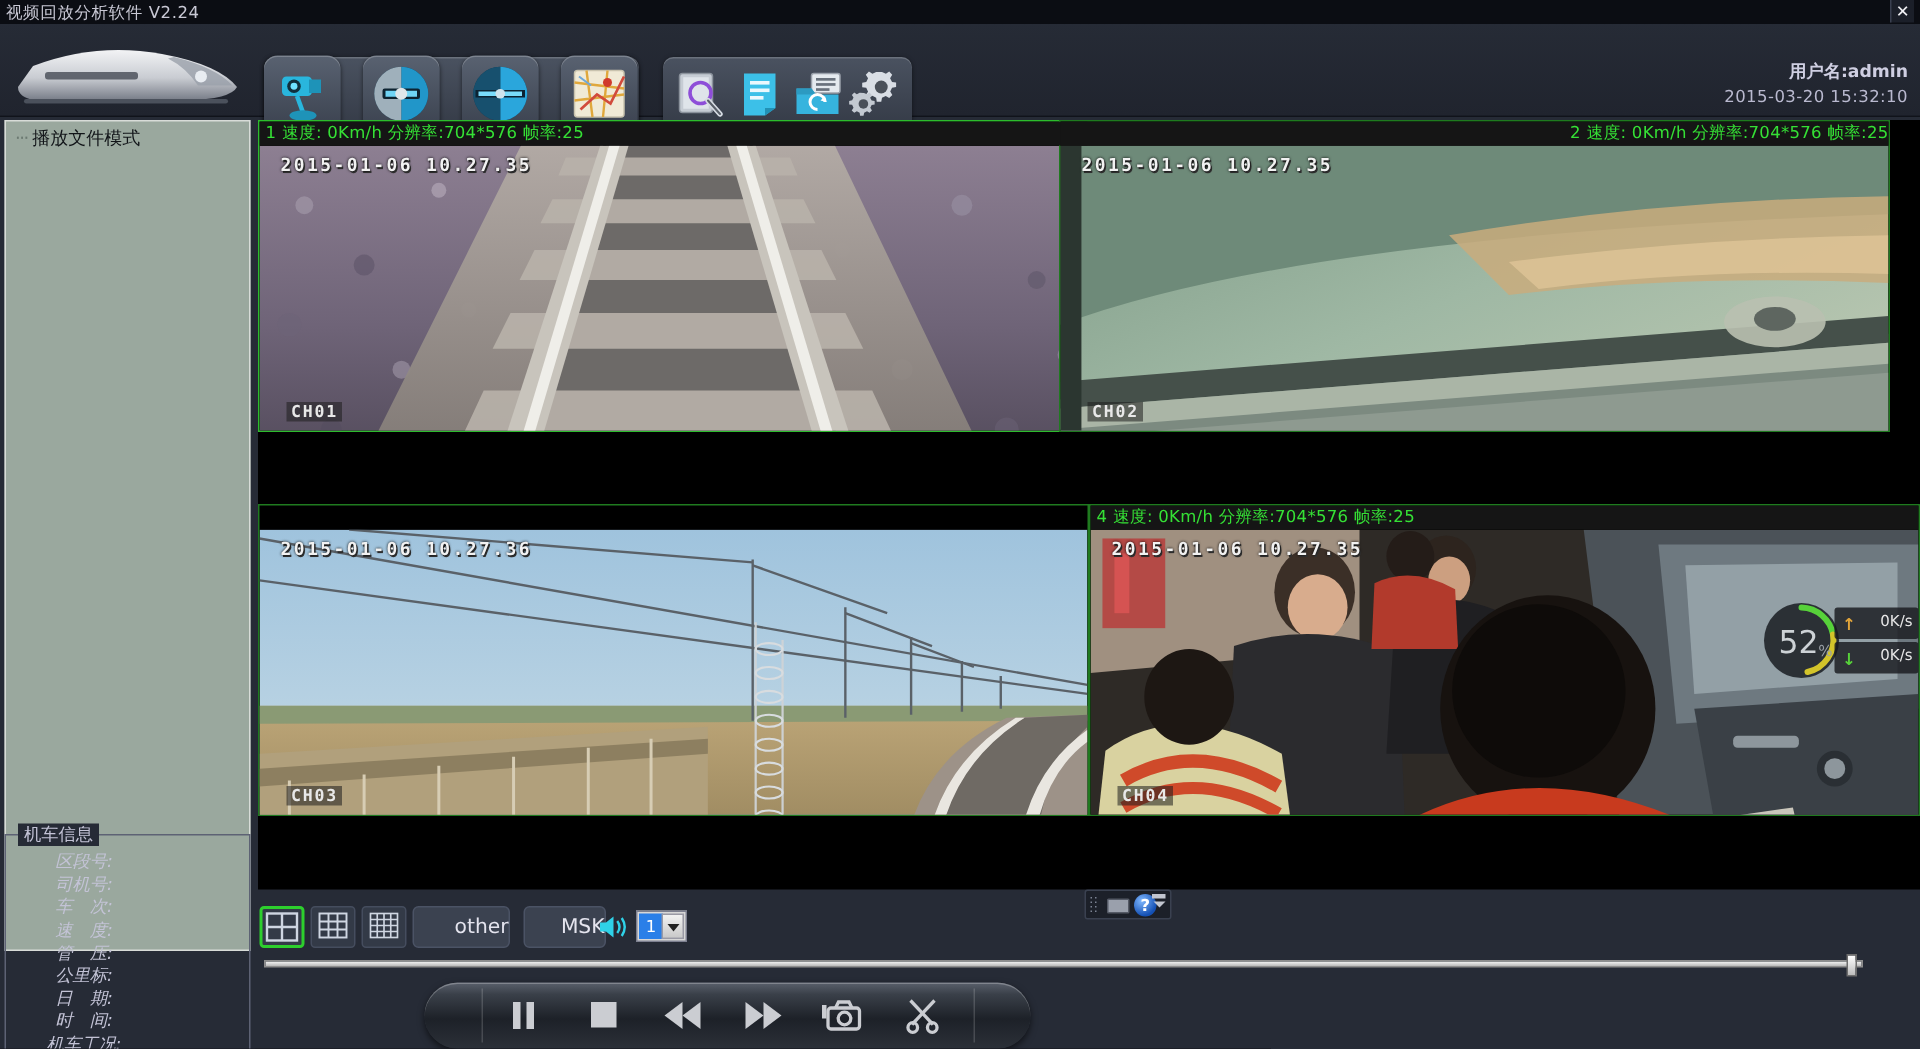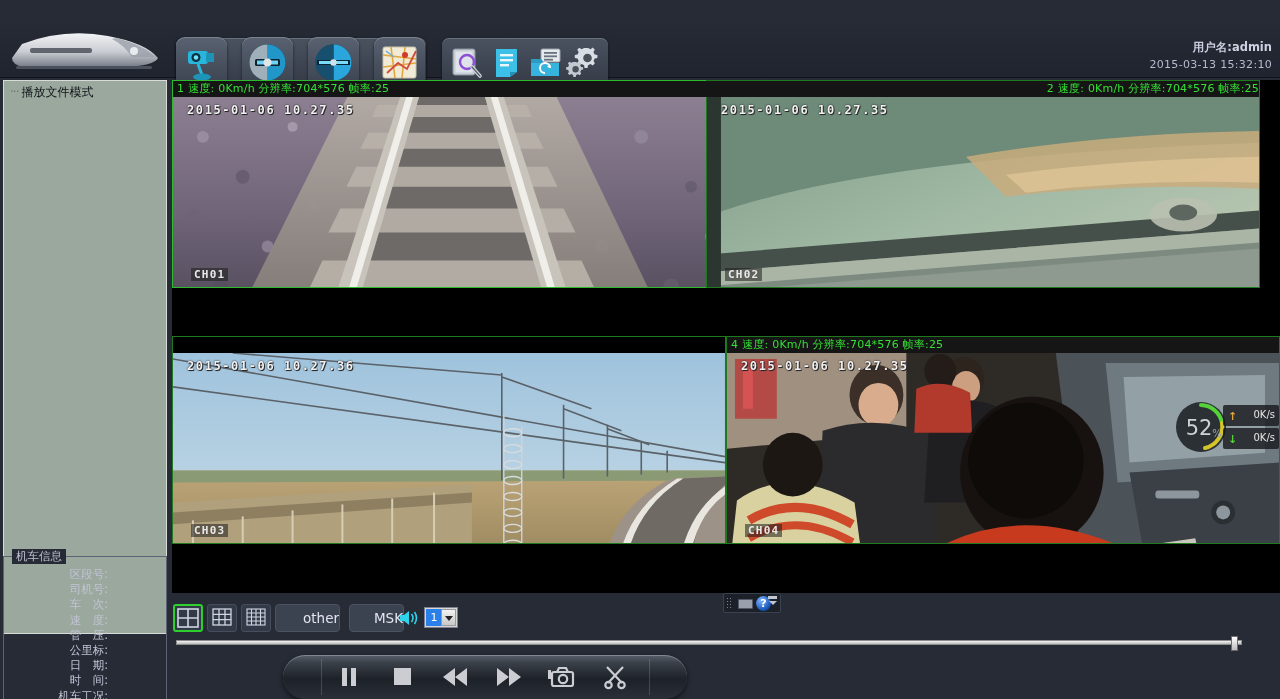--- a/index.html
+++ b/index.html
@@ -86,22 +86,22 @@
   .loco-group{
     position:absolute; left:3px; top:478px; width:164px; height:200px;
     border:1px solid #5d6274;
   }
   .loco-title{
     position:absolute; left:8px; top:-8px; background:#262b36;
     padding:0 4px; font-size:11.5px; color:#c3c3d6; white-space:nowrap;
   }
   .loco-list{ position:absolute; left:0; top:10px; width:164px; }
   .loco-item{
-    font-size:11.5px; color:#c3c3d6; text-align:right;
-    padding-right:60px; line-height:15.2px; white-space:nowrap;
+    font-size:11.5px; color:#c3c3d6; text-align:center;
+    padding-right:60px; line-height:15.2px; white-space:nowrap;font-style:italic;
   }
 
   
   .grid{
     position:absolute; left:172px; top:80px; width:1108px; height:513px;
     background:#000;
   }
   .vcell{ position:absolute; width:554px; height:208px; background:#000;
           border:1px solid #1f7a1f; overflow:hidden; }
   .vcell.sel{ border:1px solid #2dbb2d; }
@@ -222,20 +222,24 @@
   .tp-sep{ position:absolute; top:4px; width:1px; height:36px; background:rgba(255,255,255,.16);}
   .tp-btn{
     position:absolute; top:8px; width:44px; height:28px; cursor:pointer;
   }
 </style>
 </head>
 <body>
 
 <div id="app">
 
+  <div class="titlebar">
+    <div class="title-text">视频回放分析软件 V2.24</div>
+    <div class="win-close">✕</div>
+  </div>
   <div class="win-min">
       <i></i>
     </div>
 
   <div class="header">
 
     <div class="train-logo">
       <svg width="160" height="54" viewBox="0 0 160 54">
         <defs>
           <linearGradient id="trn" x1="0" y1="0" x2="0" y2="1">
@@ -334,21 +338,21 @@
         <circle cx="21.5" cy="12" r="4.3" fill="#4a5059"></circle>
         <g fill="#c3c9d1">
           <path d="M10 16 l2 .9 l1.7-1.2 l1.5 1.7 l-1.1 1.7 l1 1.9 l2 .3 l0 2.3 l-2 .4 l-.9 1.9 l1.1 1.7 l-1.6 1.6 l-1.7-1 l-1.9 .9 l-.4 2 l-2.3 0 l-.3-2 l-1.9-1 l-1.7 1 l-1.7-1.5 l1.2-1.7 l-.9-2 l-2-.3 l0-2.3 l2-.4 l.9-1.9 l-1.1-1.7 l1.6-1.6 l1.7 1.1 l1.9-.9 Z"></path>
         </g>
         <circle cx="9.6" cy="23.3" r="3.2" fill="#4a5059"></circle>
       </svg>
     </div>
 
     <div class="userbox">
       <div class="user-name">用户名:admin</div>
-      <div class="user-date">2015-03-13  15:32:10</div>
+      <div class="user-date">2015-03-20  15:32:10</div>
     </div>
   </div>
 
   <div class="sidebar">
     <div class="tree-panel">
       <div class="tree-row">
         <span class="dash">···</span><span>播放文件模式</span>
       </div>
     </div>
 

